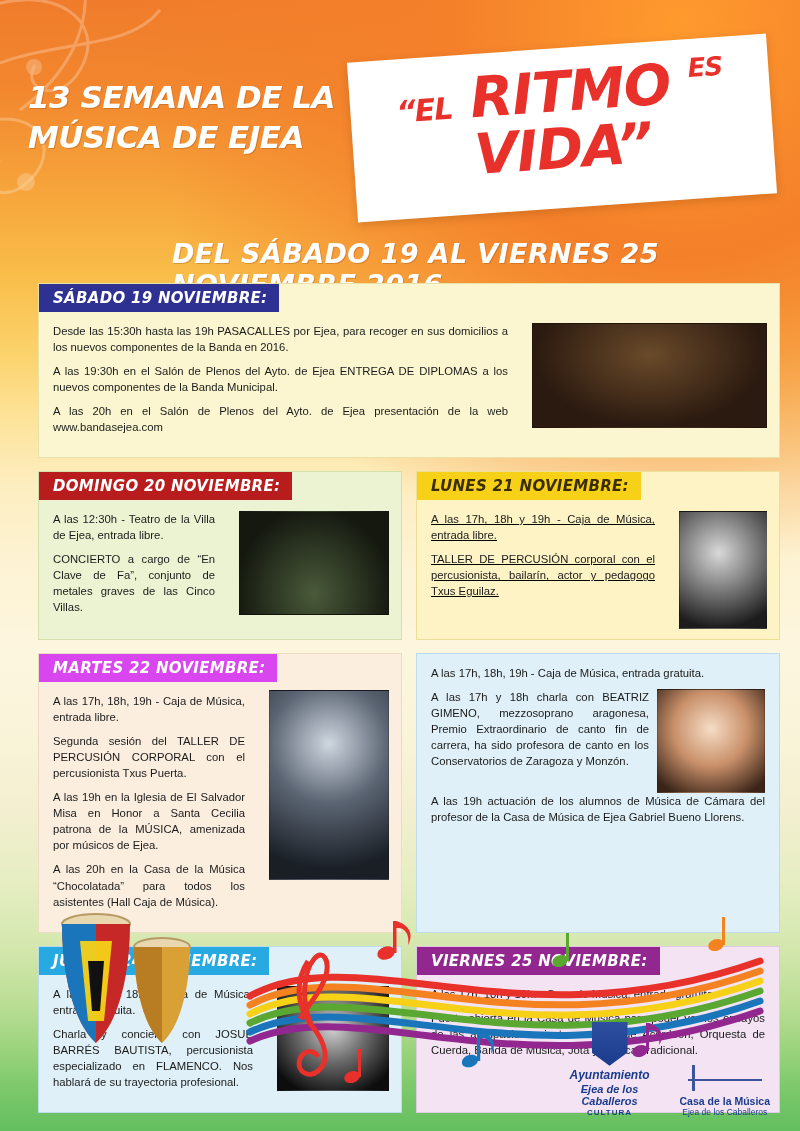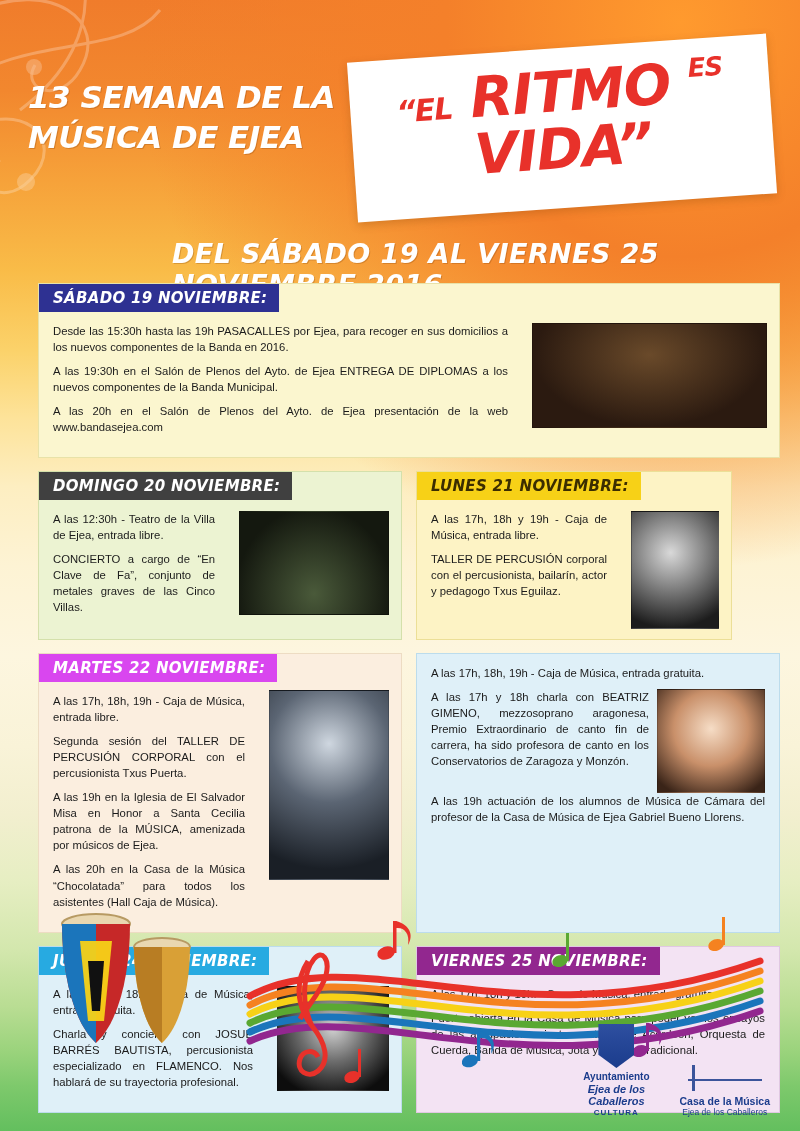--- a/index.html
+++ b/index.html
@@ -98,21 +98,21 @@
   .card .body {
     padding:11px 14px 4px 14px;
     font-size:11.3px; line-height:1.42; color:#1b1b1b;
     text-align:justify;
   }
   .card .body p { margin:0 0 8px 0; }
 
   .c-sat  { background:#fbf6cf; border:1px solid #e8e2a8; }
   .c-sat  .bar { background:#2e3192; }
   .c-sun  { background:#ecf3d2; border:1px solid #d4e0ab; }
-  .c-sun  .bar { background:#404040; }
+  .c-sun  .bar { background:#b91c1c; }
   .c-mon  { background:#fdf3c5; border:1px solid #ecdf97; }
   .c-mon  .bar { background:#f7d117; color:#3b2d00; }
   .c-tue  { background:#fbeedf; border:1px solid #eddcc3; }
   .c-tue  .bar { background:#d946ef; }
   .c-wed  { background:#dff0f8; border:1px solid #bcdcec; }
   .c-wed  .bar { background:#1b75bb; }
   .c-thu  { background:#dff0f8; border:1px solid #bcdcec; }
   .c-thu  .bar { background:#27aae1; }
   .c-fri  { background:#f3e3f3; border:1px solid #e0c8e2; }
   .c-fri  .bar { background:#92278f; }
@@ -163,21 +163,21 @@
   .footer-art { position:absolute; left:0; bottom:0; width:800px; height:230px; pointer-events:none; }
   .footer-art svg { width:100%; height:100%; }
 
   .logos { position:absolute; right:30px; bottom:14px; display:flex; align-items:flex-end; gap:30px; }
   .logo-ayto { text-align:center; color:#1b3c8c; font-size:8px; line-height:1.15; }
   .logo-ayto .crest {
     width:36px; height:44px; margin:0 auto 3px auto;
     background:linear-gradient(180deg,#2e4fa0,#1b3c8c);
     clip-path: polygon(0 0,100% 0,100% 70%,50% 100%,0 70%);
   }
-  .logo-ayto .l1 { font-weight:bold; font-size:10px; }
+  .logo-ayto .l1 { font-weight:bold; font-style:italic; font-size:12px; }
   .logo-ayto .l2 { font-weight:bold; font-style:italic; font-size:11px; }
   .logo-ayto .l3 { font-weight:bold; letter-spacing:1px; font-size:8px; }
   .logo-casa { text-align:center; color:#1b3c8c; }
   .logo-casa .steps {
     width:74px; height:26px; margin:0 auto 4px auto;
     background:
       linear-gradient(90deg, transparent 0 6%, #1b3c8c 6% 9%, transparent 9% 100%),
       linear-gradient(180deg, transparent 0 55%, #1b3c8c 55% 60%, transparent 60% 100%);
     opacity:.85;
   }
@@ -238,21 +238,21 @@
       <div class="card c-sun" style="width:364px;">
         <div class="bar">DOMINGO 20 NOVIEMBRE:</div>
         <div class="with-img">
           <div class="body">
             <p>A las 12:30h - Teatro de la Villa de Ejea, entrada libre.</p>
             <p>CONCIERTO a cargo de “En Clave de Fa”, conjunto de metales graves de las Cinco Villas.</p>
           </div>
           <div class="photo ph-band"></div>
         </div>
       </div>
-      <div class="card c-mon" style="width:316px;">
+      <div class="card c-mon" style="width:364px;text-decoration:underline;">
         <div class="bar">LUNES 21 NOVIEMBRE:</div>
         <div class="with-img">
           <div class="body">
             <p>A las 17h, 18h y 19h - Caja de Música, entrada libre.</p>
             <p>TALLER DE PERCUSIÓN corporal con el percusionista, bailarín, actor y pedagogo Txus Eguilaz.</p>
           </div>
           <div class="photo ph-perc"></div>
         </div>
       </div>
     </div>

